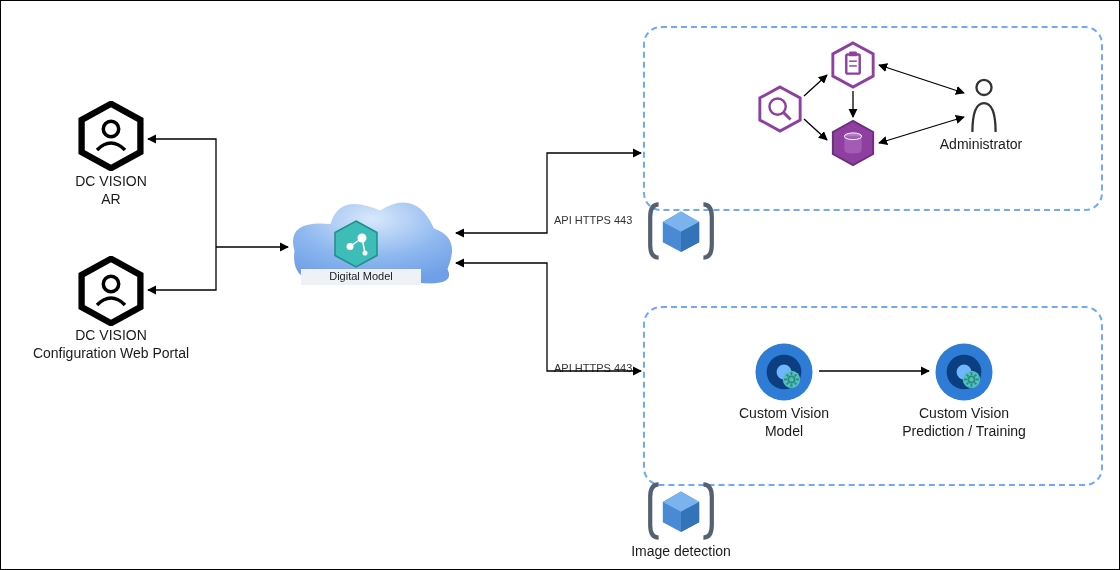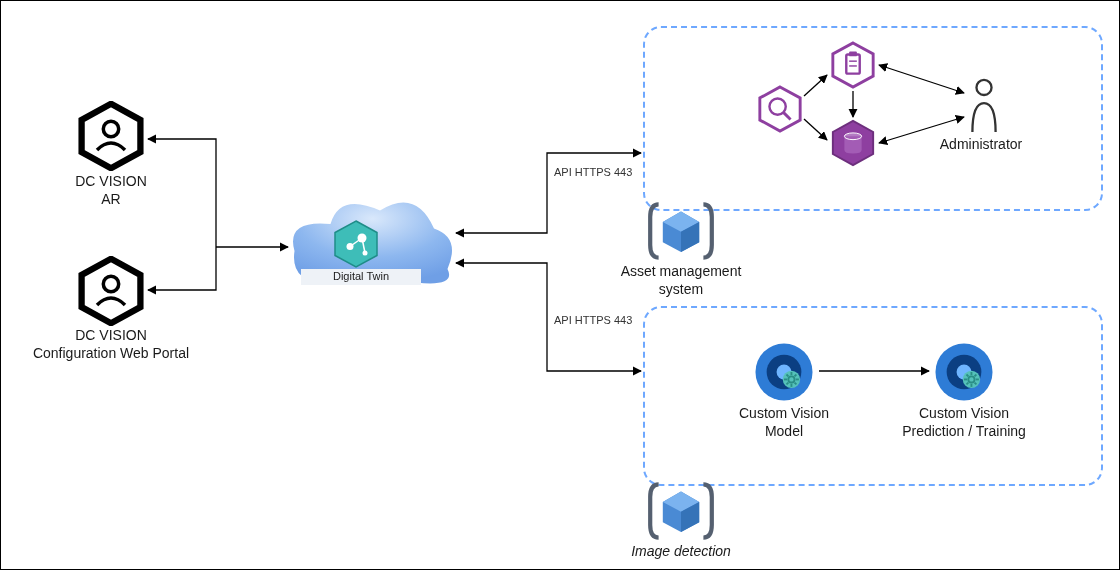--- a/index.html
+++ b/index.html
@@ -29,20 +29,21 @@
     text-align: center;
     line-height: 1.25;
     width: 160px;
   }
   .small-label {
     position: absolute;
     font-size: 11px;
     color: #333;
     text-align: left;
     white-space: nowrap;
+    margin-top: 48px;
   }
   svg.overlay {
     position: absolute;
     left: 0; top: 0;
     width: 1120px; height: 570px;
     pointer-events: none;
   }
 </style>
 </head>
 <body>
@@ -78,39 +79,38 @@
   </svg>
 
   <svg style="position:absolute; left:330px; top:218px; width:50px; height:50px;" viewBox="0 0 100 100">
     <polygon points="50,4 92,27 92,73 50,96 8,73 8,27" fill="#3ebdb8" stroke="#1f8d88" stroke-width="3"></polygon>
     <circle cx="38" cy="55" r="7" fill="#fff"></circle>
     <circle cx="62" cy="38" r="9" fill="#fff"></circle>
     <circle cx="68" cy="68" r="5" fill="#fff"></circle>
     <line x1="38" y1="55" x2="62" y2="38" stroke="#fff" stroke-width="3"></line>
     <line x1="62" y1="38" x2="68" y2="68" stroke="#fff" stroke-width="3"></line>
   </svg>
-  <div class="label" style="left:300px; top:268px; width:120px; background:#eef2f7; font-size:11px; padding:1px 0;">Digital Twin</div>
+  <div class="label" style="left:300px; top:268px; width:120px; background:#eef2f7; font-size:11px; padding:1px 0;">Digital Model</div>
 
   <svg style="position:absolute; left:640px; top:195px; width:80px; height:70px;" viewBox="0 0 100 100">
     <path d="M18 12 Q6 12 6 30 L6 70 Q6 88 18 88" fill="none" stroke="#556070" stroke-width="6"></path>
     <path d="M82 12 Q94 12 94 30 L94 70 Q94 88 82 88" fill="none" stroke="#556070" stroke-width="6"></path>
     <polygon points="50,22 76,37 76,66 50,80 24,66 24,37" fill="#4a8ad4"></polygon>
     <polygon points="50,22 76,37 50,51 24,37" fill="#7bb3ef"></polygon>
     <polygon points="50,51 76,37 76,66 50,80" fill="#3573b8"></polygon>
   </svg>
-  <div class="label" style="left:600px; top:262px;">Asset management<br>system</div>
 
   <svg style="position:absolute; left:640px; top:475px; width:80px; height:70px;" viewBox="0 0 100 100">
     <path d="M18 12 Q6 12 6 30 L6 70 Q6 88 18 88" fill="none" stroke="#556070" stroke-width="6"></path>
     <path d="M82 12 Q94 12 94 30 L94 70 Q94 88 82 88" fill="none" stroke="#556070" stroke-width="6"></path>
     <polygon points="50,22 76,37 76,66 50,80 24,66 24,37" fill="#4a8ad4"></polygon>
     <polygon points="50,22 76,37 50,51 24,37" fill="#7bb3ef"></polygon>
     <polygon points="50,51 76,37 76,66 50,80" fill="#3573b8"></polygon>
   </svg>
-  <div class="label" style="left:600px; top:542px;font-style:italic;">Image detection</div>
+  <div class="label" style="left:600px; top:542px;">Image detection</div>
 
   <svg style="position:absolute; left:755px; top:84px; width:48px; height:48px;" viewBox="0 0 100 100">
     <polygon points="50,4 92,27 92,73 50,96 8,73 8,27" fill="#fff" stroke="#8e3fa0" stroke-width="6"></polygon>
     <circle cx="45" cy="45" r="17" fill="none" stroke="#8e3fa0" stroke-width="5"></circle>
     <line x1="57" y1="57" x2="72" y2="72" stroke="#8e3fa0" stroke-width="6"></line>
   </svg>
 
   <svg style="position:absolute; left:828px; top:40px; width:48px; height:48px;" viewBox="0 0 100 100">
     <polygon points="50,4 92,27 92,73 50,96 8,73 8,27" fill="#fff" stroke="#8e3fa0" stroke-width="6"></polygon>
     <rect x="36" y="28" width="28" height="40" rx="3" fill="none" stroke="#8e3fa0" stroke-width="5"></rect>

